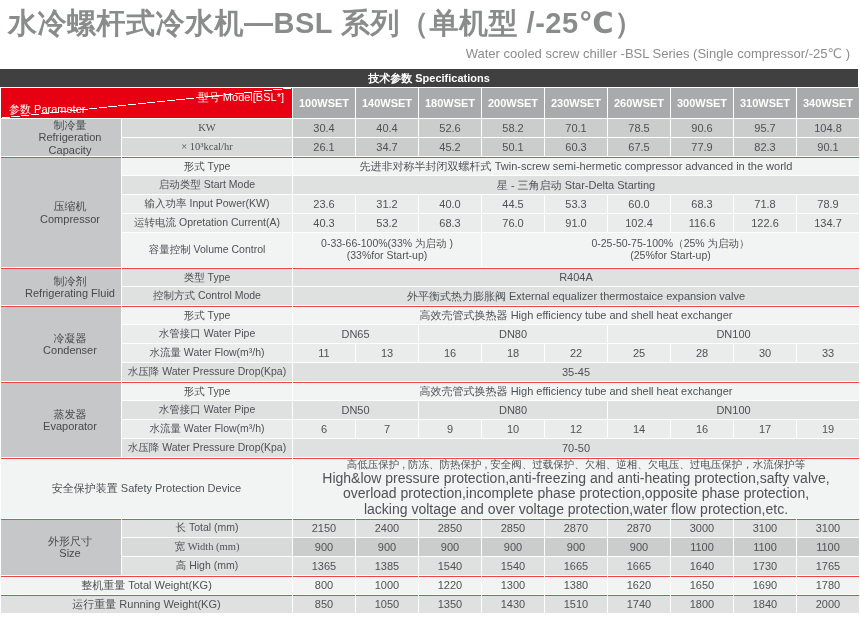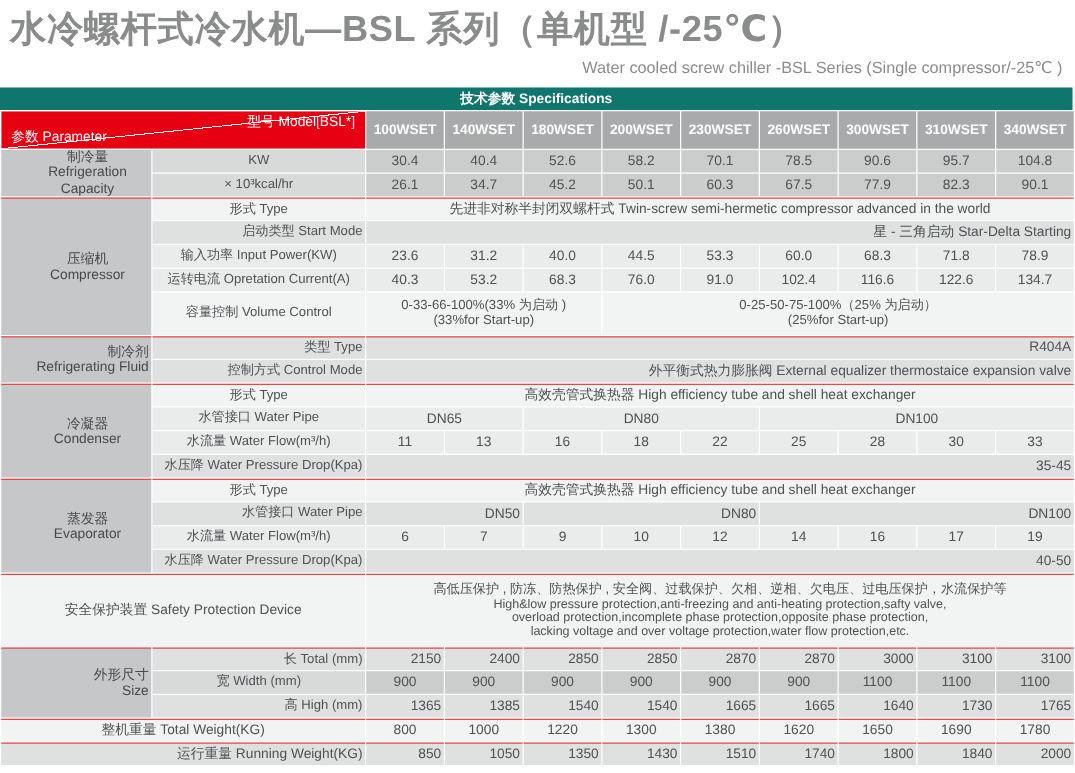--- a/index.html
+++ b/index.html
@@ -2,52 +2,52 @@
 <html><head>
 <meta charset="utf-8">
 <style>
   * { margin:0; padding:0; box-sizing:border-box; }
   html,body { width:860px; height:618px; background:#fff; overflow:hidden;
               font-family:"Liberation Sans","DejaVu Sans",sans-serif; }
   .page { width:858px; }
   .titleblock { padding:4px 8px 0 8px; }
   .title { font-size:29px; font-weight:bold; color:#8a8b8b; letter-spacing:.5px; white-space:nowrap; }
   .subtitle { font-size:13px; color:#8a8b8b; margin-top:2px;text-align:right; }
-  .specbar { margin-top:8px; height:18px; background:#0f766e; color:#fff; font-size:11px;
+  .specbar { margin-top:8px; height:18px; background:#404040; color:#fff; font-size:11px;
              font-weight:bold; text-align:center; line-height:18px; }
   table { width:860px; border-collapse:separate; border-spacing:1px; table-layout:fixed; }
   td { font-size:11px; color:#4e5254; text-align:center; vertical-align:middle;
        line-height:1.12; padding:0 2px; overflow:hidden; }
   tr { height:18px; }
   tr.hdr { height:30px; }
   tr.vol { height:34px; }
   tr.safe { height:58px; }
   
   tr.ra td { background:#cbcccc; }
-  tr.ra td.param { background:#d8d9d9; }
-  tr.rm td { background:#dfe0e0;text-align:right; }
+  tr.ra td.param { background:#d8d9d9;font-family:Liberation Serif, serif; }
+  tr.rm td { background:#dfe0e0; }
   tr.rl td { background:#eaebeb; }
   tr.rw td { background:#f2f3f3; }
   tr.sec td { border-top:1px solid #ef4444; }
   td.param { font-size:10.5px; }
   table td.cat { background:#c6c7c8; color:#47494b;padding-left:20px; }
   .ln { display:block; }
   
   td.redhead { padding:0; background:#fff; }
   .redwrap { position:relative; height:30px; background:
       linear-gradient(to bottom right, rgba(255,255,255,0) 49.3%, #fff 49.3%, #fff 50.7%, rgba(255,255,255,0) 50.7%),
       #e60012; }
   .redwrap span { position:absolute; color:#fff; font-weight:normal; font-size:11px; }
   .redwrap .plabel { left:8px; bottom:3px; }
   .redwrap .mlabel { right:8px; top:3px; }
   td.model { background:#a9aaab; color:#fff; font-weight:bold; font-size:11px; }
   
   .vol .ln { font-size:10.5px; }
   .safe .lncn { font-size:10.5px; }
-  .safe .lnen { font-size:10px; }
+  .safe .lnen { font-size:14px; }
   td.safelabel { font-size:11px; }
 </style>
 </head>
 <body>
 
 <div class="page">
   <div class="titleblock">
     <div class="title">水冷螺杆式冷水机—BSL 系列（单机型 /-25℃）</div>
     <div class="subtitle">Water cooled screw chiller -BSL Series (Single compressor/-25℃ )</div>
   </div>
@@ -230,21 +230,21 @@
           <td>9</td>
           <td>10</td>
           <td>12</td>
           <td>14</td>
           <td>16</td>
           <td>17</td>
           <td>19</td>
         </tr>
     <tr class="rm">
       <td class="param">水压降 Water Pressure Drop(Kpa)</td>
-      <td colspan="9">40-50</td>
+      <td colspan="9">70-50</td>
     </tr>
 
     <tr class="rw safe sec">
       <td class="safelabel" colspan="2">安全保护装置 Safety Protection Device</td>
       <td colspan="9">
         <span class="ln lncn">高低压保护 , 防冻、防热保护 , 安全阀、过载保护、欠相、逆相、欠电压、过电压保护，水流保护等</span>
         <span class="ln lnen">High&amp;low pressure protection,anti-freezing and anti-heating protection,safty valve,</span>
         <span class="ln lnen">overload protection,incomplete phase protection,opposite phase protection,</span>
         <span class="ln lnen">lacking voltage and over voltage protection,water flow protection,etc.</span>
       </td>

